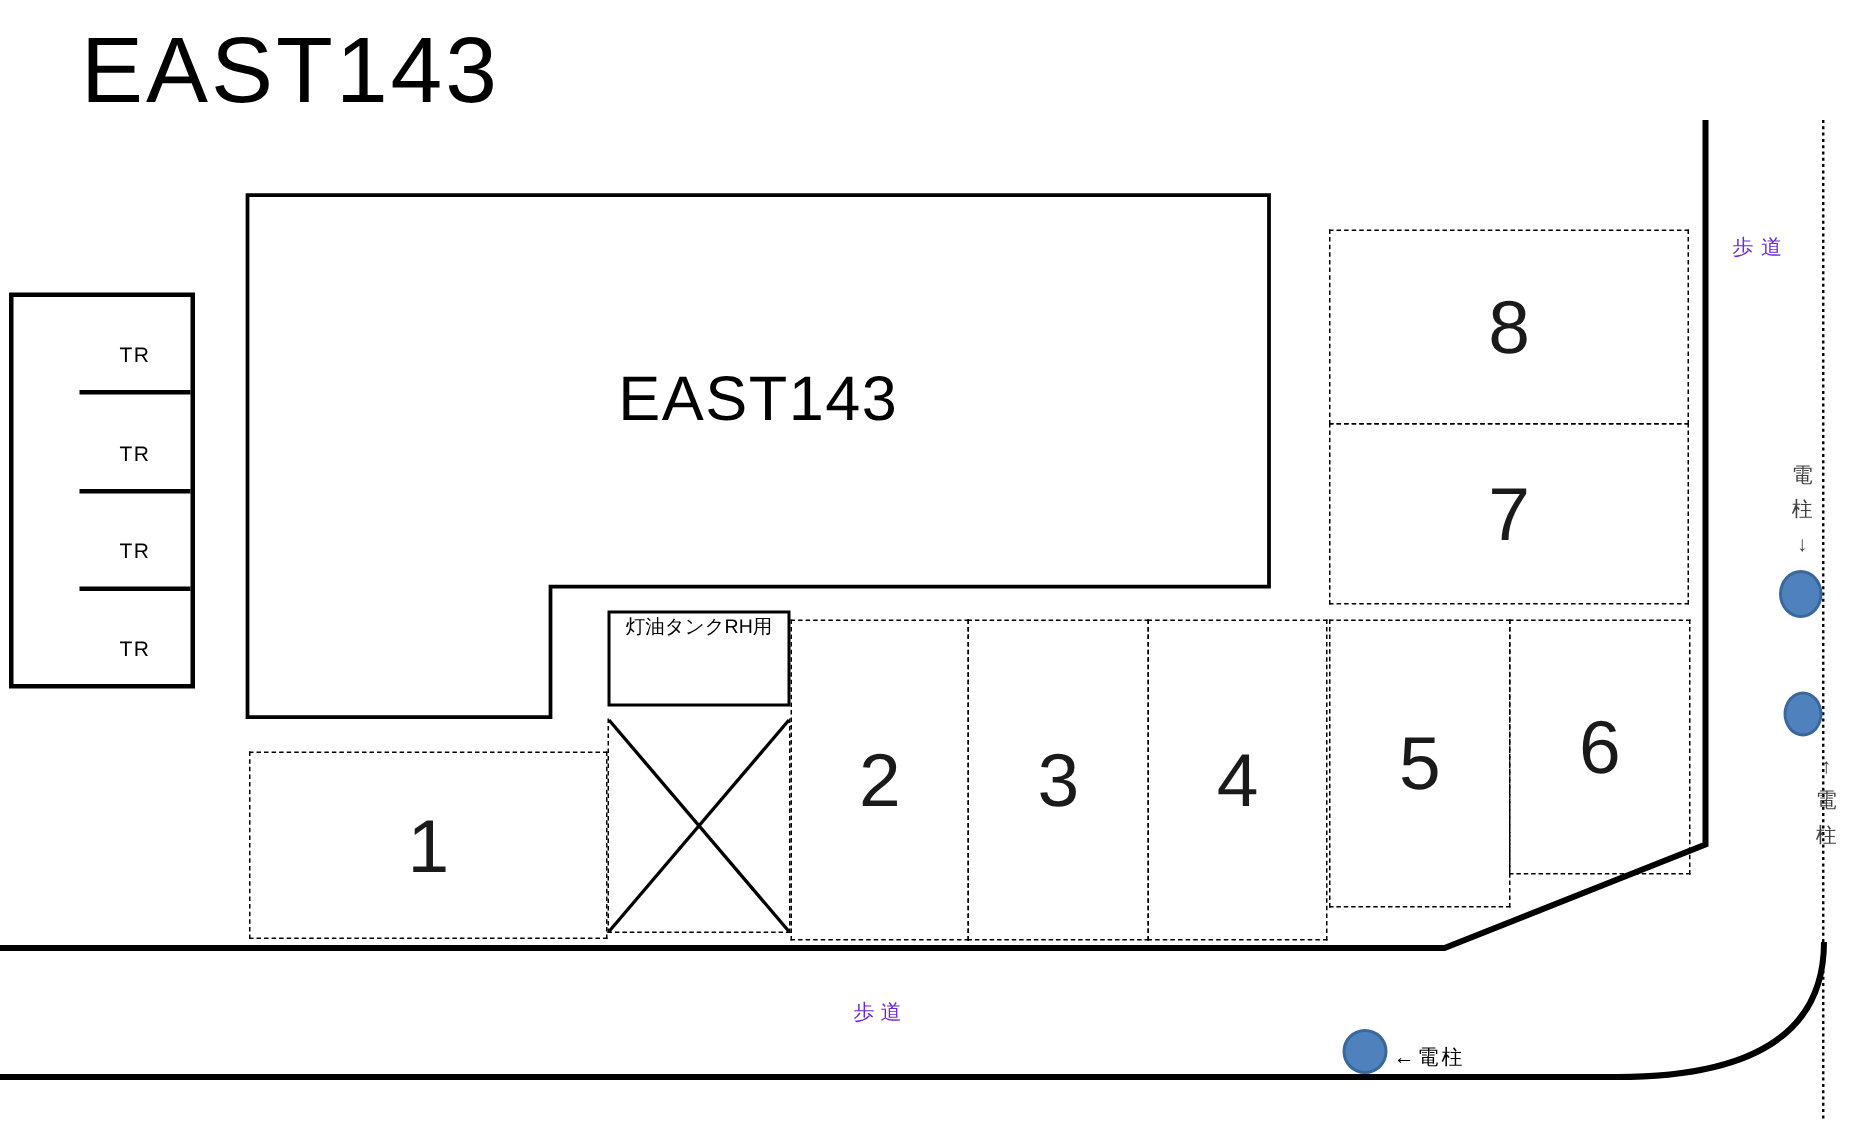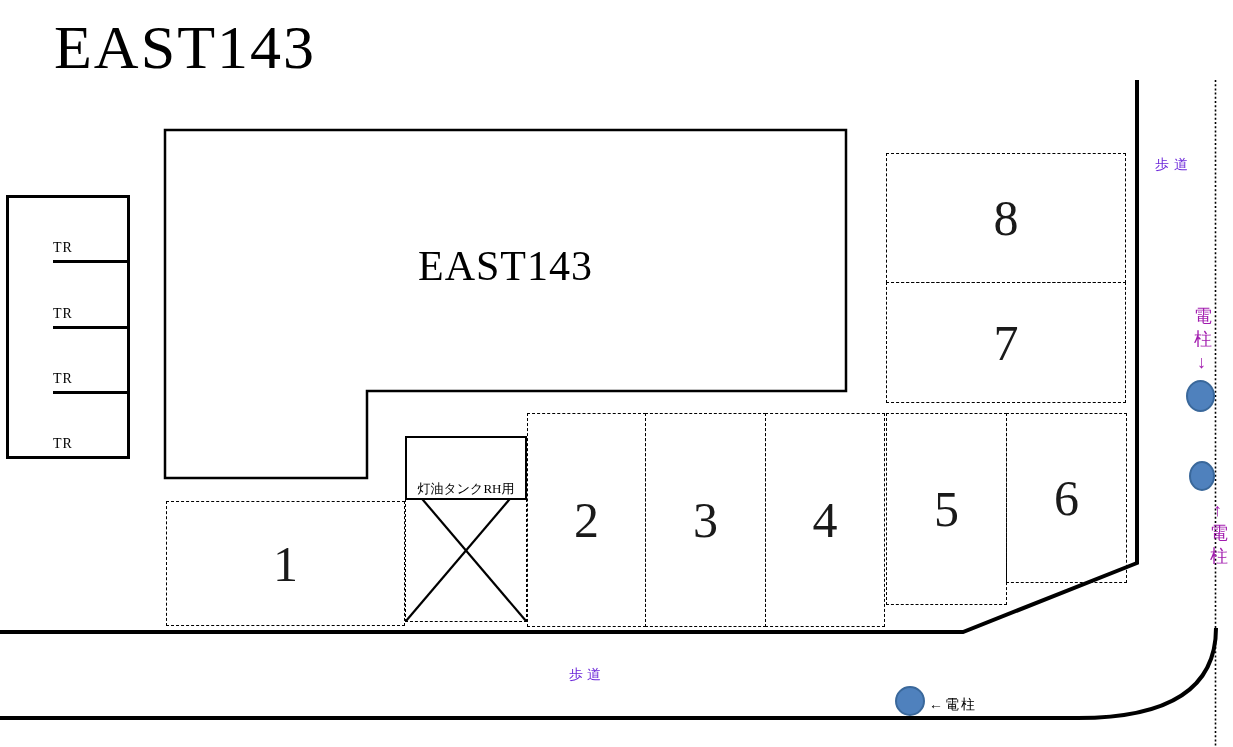--- a/index.html
+++ b/index.html
@@ -1,66 +1,66 @@
 <!DOCTYPE html>
 <html><head>
 <meta charset="utf-8">
 <style>
   html,body{margin:0;padding:0;background:#ffffff;}
   body{font-family:"Liberation Sans","DejaVu Sans",sans-serif;color:#000;}
-  .canvas{position:relative;width:1233px;height:747px;background:#fff;overflow:hidden;font-family:Liberation Serif, serif;}
+  .canvas{position:relative;width:1233px;height:747px;background:#fff;overflow:hidden;}
 
   .page-title{position:absolute;left:54px;top:12px;font-size:62px;font-weight:500;
     letter-spacing:2px;color:#000;white-space:nowrap;}
 
   
   .overlay{position:absolute;left:0;top:0;width:1233px;height:747px;}
 
   .building-label{position:absolute;left:165px;top:242px;width:681px;text-align:center;
     font-size:42px;color:#000;letter-spacing:1px;}
 
   
   .tr-stack{position:absolute;left:6px;top:195px;width:118px;height:258px;
     border:3px solid #000;display:flex;flex-direction:column;}
   .tr-cell{flex:1;border-bottom:3px solid #000;display:flex;align-items:flex-end;
-    padding-bottom:4px;font-size:14px;letter-spacing:1px;margin-left:44px;}
+    justify-content:center;padding-bottom:16px;font-size:14px;letter-spacing:1px;margin-left:44px;}
   .tr-cell:last-child{border-bottom:none;}
 
   
   .space{position:absolute;border:1px dashed #000;display:flex;align-items:center;
     justify-content:center;font-size:50px;color:#1a1a1a;box-sizing:border-box;background:transparent;}
   .s1{left:166px;top:501px;width:239px;height:125px;}
   .s2{left:527px;top:413px;width:119px;height:214px;}
   .s3{left:645px;top:413px;width:121px;height:214px;}
   .s4{left:765px;top:413px;width:120px;height:214px;}
   .s5{left:886px;top:413px;width:121px;height:192px;}
   .s6{left:1006px;top:413px;width:121px;height:170px;}
   .s7{left:886px;top:282px;width:240px;height:121px;}
   .s8{left:886px;top:153px;width:240px;height:130px;}
 
   
-  .tank-box{position:absolute;left:405px;top:436px;width:122px;height:64px;
-    border:2px solid #000;display:flex;align-items:flex-end;justify-content:center;
+  .tank-box{position:absolute;left:405px;top:407px;width:122px;height:64px;
+    border:2px solid #000;display:flex;align-items:flex-start;justify-content:center;
     font-size:13px;box-sizing:border-box;background:#fff;}
   .x-area{position:absolute;left:405px;top:479px;width:122px;height:143px;
     border-left:1px dashed #000;border-right:1px dashed #000;border-bottom:1px dashed #000;
     box-sizing:border-box;}
 
   
   .walk-label{position:absolute;font-size:14px;color:#6d28d9;white-space:nowrap;}
   .walk-right{left:1155px;top:156px;letter-spacing:5px;}
   .walk-bottom{left:569px;top:666px;letter-spacing:4px;}
 
   
   .pole{position:absolute;border-radius:50%;background:#4f81bd;border:2px solid #3a689b;box-sizing:border-box;}
   .pole-r1{left:1186px;top:380px;width:29px;height:32px;}
   .pole-r2{left:1189px;top:461px;width:26px;height:30px;}
   .pole-b1{left:895px;top:686px;width:30px;height:30px;}
-  .pole-vlabel{position:absolute;width:15px;font-size:18px;line-height:23px;
-    text-align:center;word-break:break-all;color:#a21caf;}
+  .pole-vlabel{position:absolute;width:15px;font-size:14px;line-height:23px;
+    text-align:center;word-break:break-all;color:#404040;}
   .pv1{left:1194px;top:305px;}
   .pv2{left:1194px;top:499px;margin-left:16px;}
   .pole-hlabel{position:absolute;left:929px;top:696px;font-size:14px;letter-spacing:2px;white-space:nowrap;}
 </style>
 </head>
 <body>
 
 <div class="canvas">
 
   <div class="page-title">EAST143</div>

